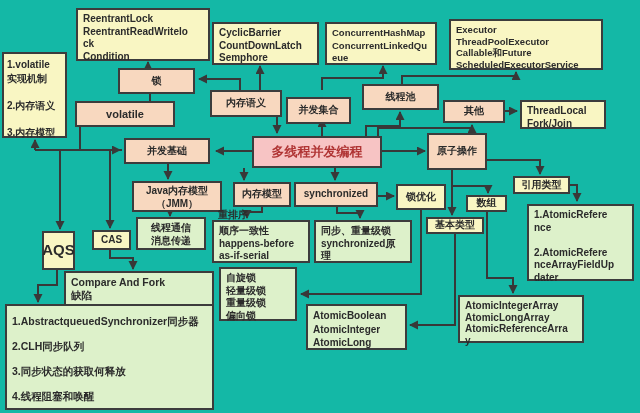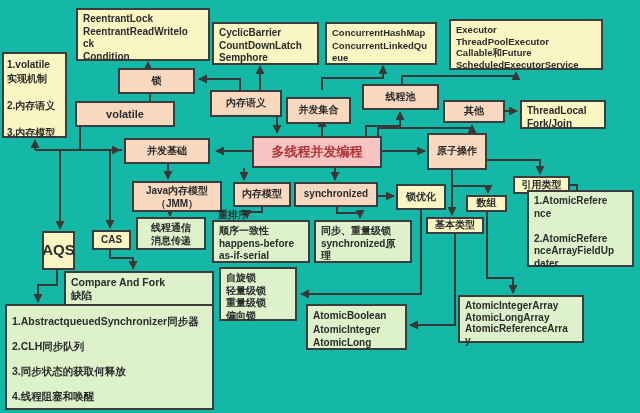--- a/index.html
+++ b/index.html
@@ -47,21 +47,21 @@
   #b-array{left:466px;top:195px;width:41px;height:17px;}
   #b-basictype{left:426px;top:217px;width:58px;height:17px;}
   #b-threadcomm{left:136px;top:217px;width:70px;height:33px;line-height:13px;}
   #lbl-reorder{left:218px;top:208px;}
   #b-seq{left:212px;top:220px;width:98px;height:43px;}
   #b-syncprin{left:314px;top:220px;width:98px;height:43px;}
   #b-spin{left:219px;top:267px;width:78px;height:54px;}
   #b-atomicbasic{left:306px;top:304px;width:101px;height:46px;line-height:13.5px;}
   #b-compare{left:64px;top:271px;width:150px;height:35px;font-size:10.5px;line-height:13px;}
   #b-aqsdetail{left:5px;top:304px;width:209px;height:106px;line-height:25px;font-size:10.5px;}
-  #b-atomicref{left:527px;top:190px;width:107px;height:77px;}
+  #b-atomicref{left:527px;top:204px;width:107px;height:77px;}
   #b-atomicarr{left:458px;top:295px;width:126px;height:48px;line-height:11.5px;}
   #b-aqs{left:42px;top:231px;width:33px;height:39px;font-size:15px;}
   #b-cas{left:92px;top:230px;width:39px;height:20px;font-size:10px;}
 </style>
 </head>
 <body>
 
 <div id="stage">
 
   <svg id="wires" viewBox="0 0 640 413" xmlns="http://www.w3.org/2000/svg">

